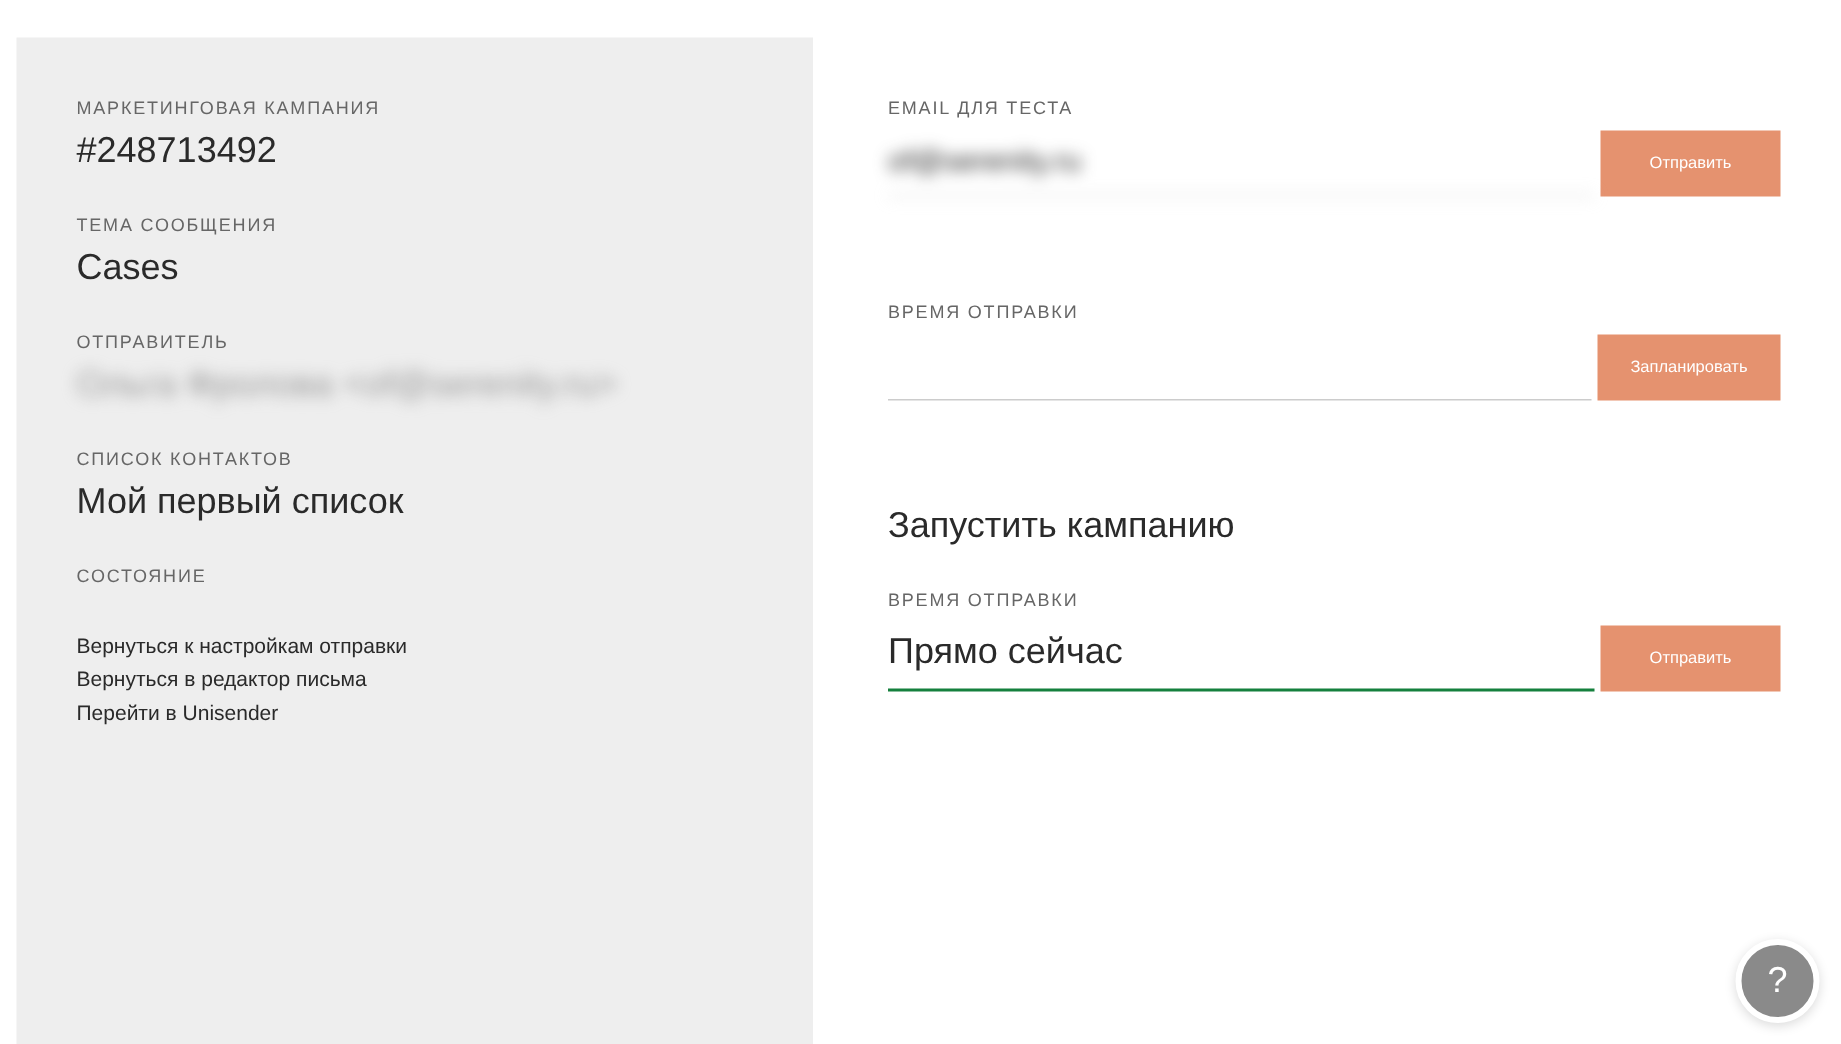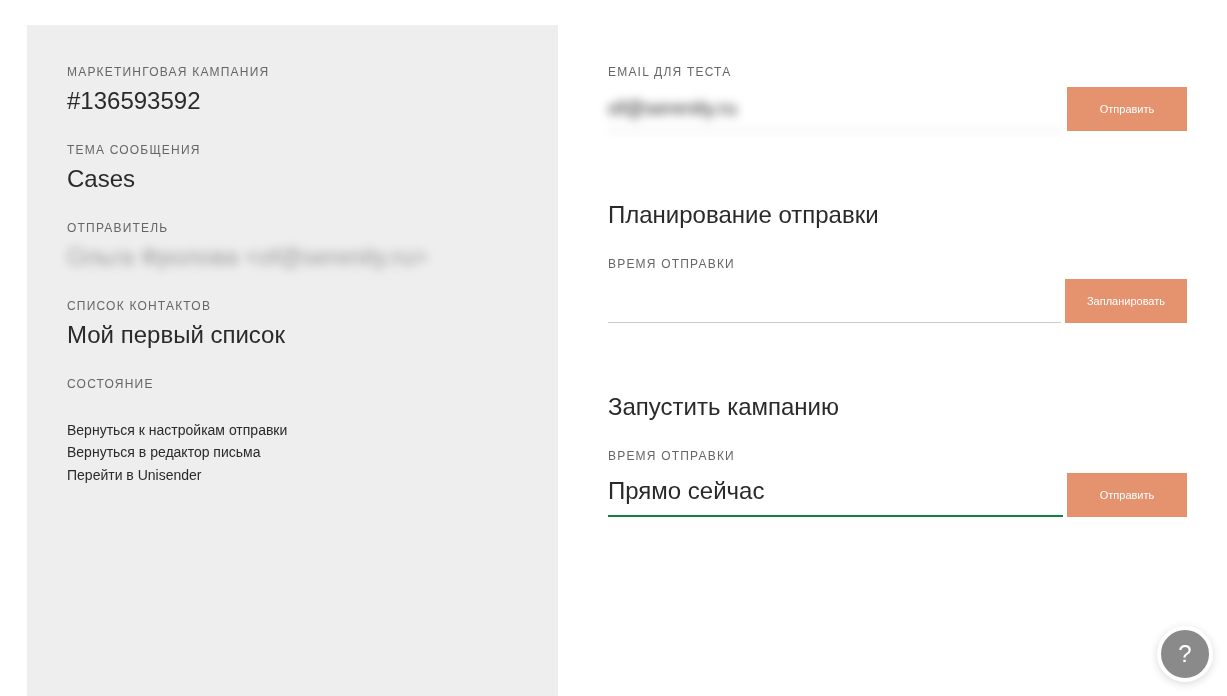--- a/index.html
+++ b/index.html
@@ -9,21 +9,21 @@
     width: 1227px;
     height: 696px;
     overflow: hidden;
     position: relative;
     color: #2a2a2a;
     font-weight: 300;
   }
   .layout { display: flex; height: 100%; padding-top: 25px; }
   .left-panel {
     width: 531px;
-    margin-left: 27px;
+    margin-left: 11px;
     background: #eeeeee;
     padding: 40px 40px 40px 40px;
   }
   .right-panel {
     flex: 1;
     padding: 40px 40px 40px 50px;
   }
   .label {
     font-size: 12px;
     letter-spacing: 1.2px;
@@ -121,21 +121,21 @@
   }
   .section-gap { margin-bottom: 0; }
 </style>
 </head>
 <body>
 
 <div class="layout">
   <div class="left-panel">
 
     <div class="label">МАРКЕТИНГОВАЯ КАМПАНИЯ</div>
-    <div class="value">#136593592</div>
+    <div class="value">#248713492</div>
 
     <div class="label">ТЕМА СООБЩЕНИЯ</div>
     <div class="value">Cases</div>
 
     <div class="label">ОТПРАВИТЕЛЬ</div>
     <div class="blurred">Ольга Фролова &lt;of@serenity.ru&gt;</div>
 
     <div class="label">СПИСОК КОНТАКТОВ</div>
     <div class="value">Мой первый список</div>
 
@@ -151,21 +151,20 @@
   <div class="right-panel">
 
     <div class="form-row">
       <div class="field-wrap">
         <div class="label">EMAIL ДЛЯ ТЕСТА</div>
         <input class="input blurred-input" type="text" value="of@serenity.ru" style="">
       </div>
       <button class="btn">Отправить</button>
     </div>
 
-    <div class="section-title">Планирование отправки</div>
     <div class="form-row">
       <div class="field-wrap">
         <div class="label">ВРЕМЯ ОТПРАВКИ</div>
         <input class="input" type="text" style="">
       </div>
       <button class="btn">Запланировать</button>
     </div>
 
     <div class="section-title">Запустить кампанию</div>
     <div class="form-row section-gap">

